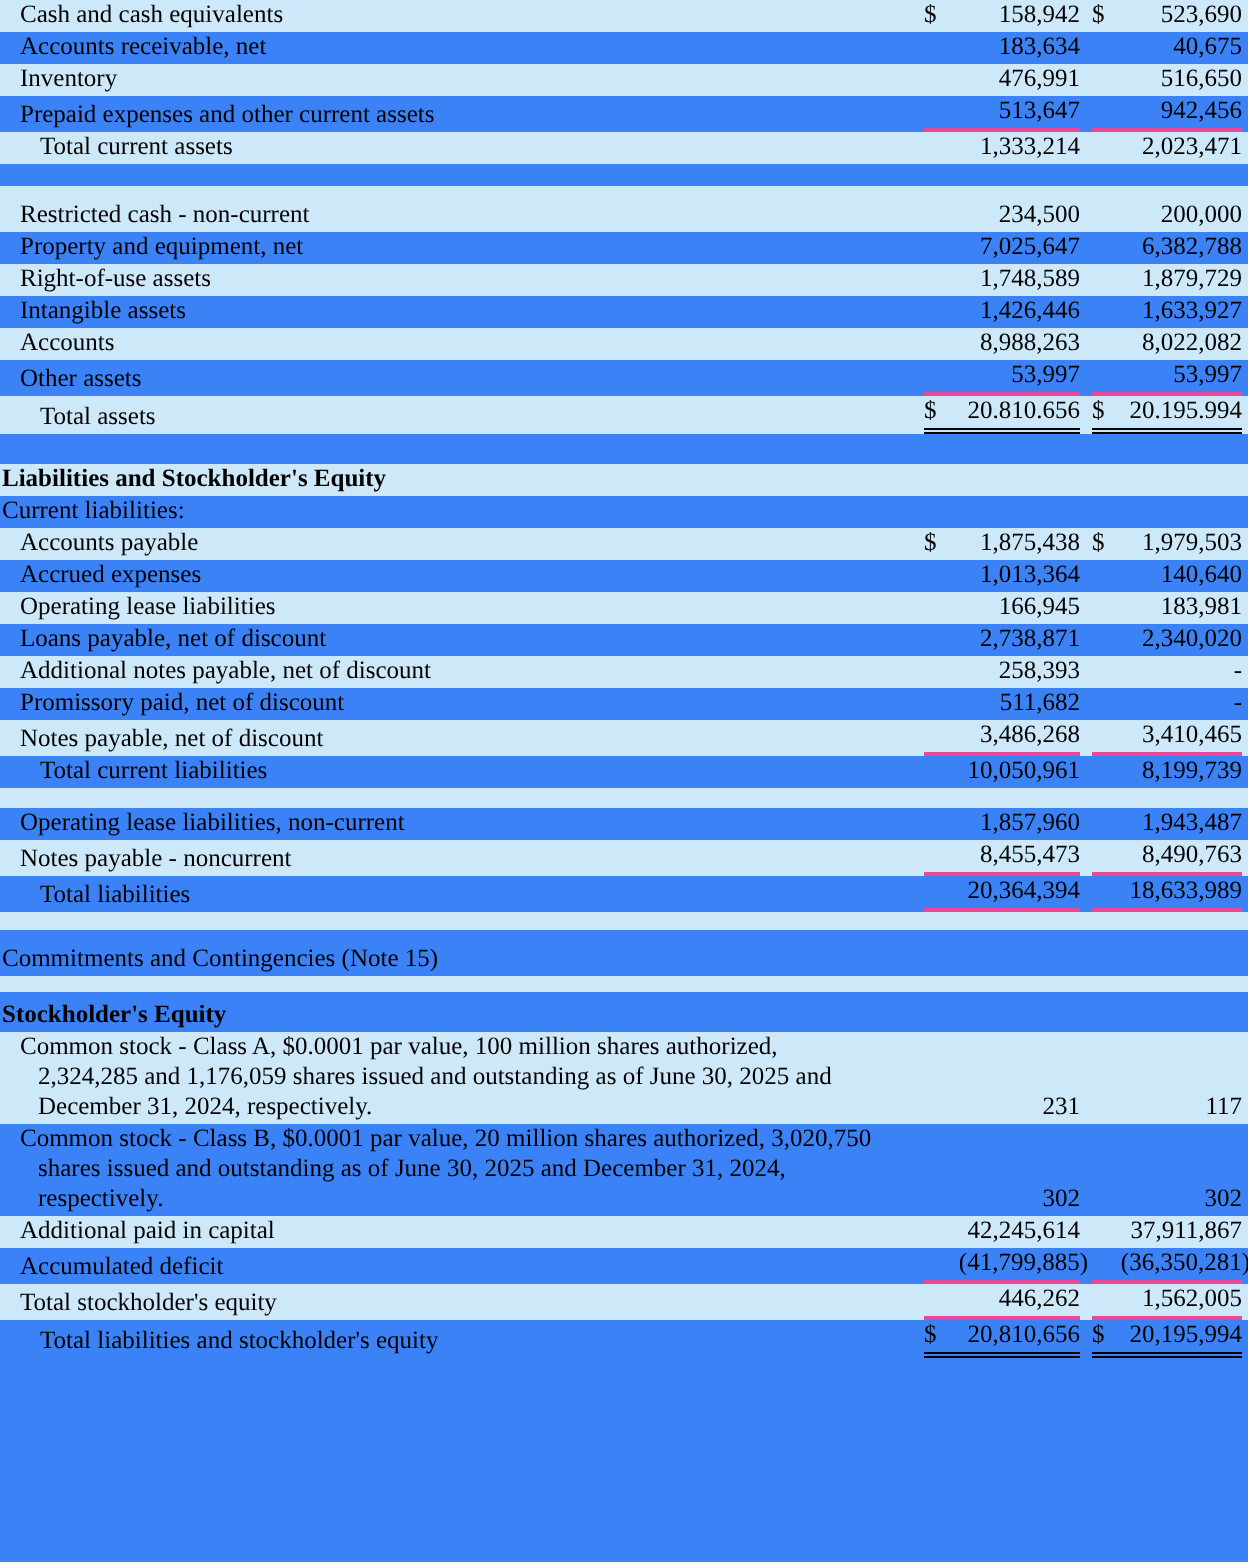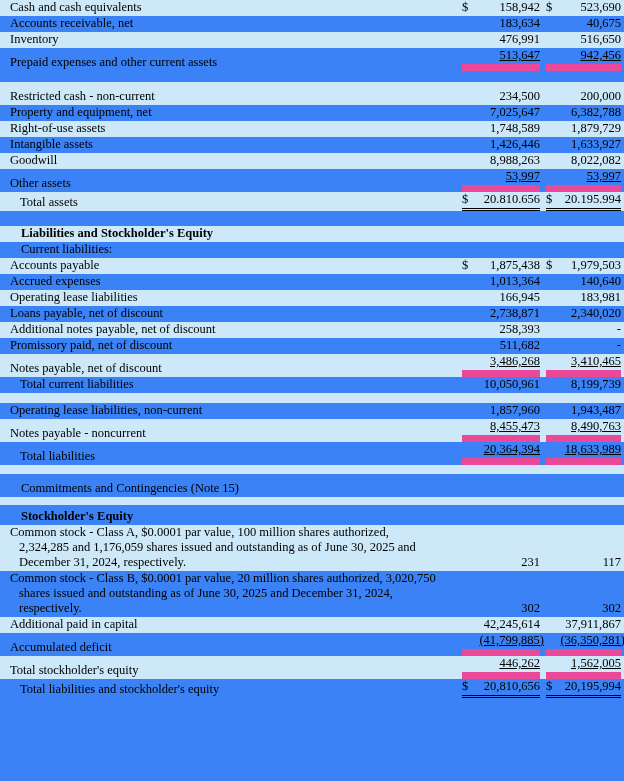--- a/index.html
+++ b/index.html
@@ -11,31 +11,31 @@
   }
   .band{background:#000;flex:0 0 auto;}
   .band-top{height:74px;margin-bottom:2px;}
   .band-bottom{height:32px;}
   .sheet{flex:1 1 auto;overflow:hidden;display:flex;flex-direction:column;}
   .row{display:flex;align-items:flex-end;min-height:16px;line-height:15px;flex:0 0 auto;}
   .row.blue{background:var(--row-blue,#cde8f8);}
   .row.bold{font-weight:bold;}
   .row.spacer{min-height:0;}
   .label{flex:1 1 auto;padding-bottom:1px;}
-  .ind0{padding-left:21px;font-family:Liberation Serif, serif;}
+  .ind0{padding-left:1px;font-family:Liberation Serif, serif;}
   .ind1{padding-left:10px;}
   .ind2{padding-left:20px;}
   .label .wrap{padding-left:9px;}
   .val{flex:0 0 auto;display:flex;align-items:flex-end;padding-bottom:1px;}
   .v1{width:78px;margin-left:4px;}
   .v2{width:75px;margin-left:6px;margin-right:3px;}
   .cur{flex:0 0 auto;}
   .num{margin-left:auto;white-space:nowrap;}
   .num.hang{margin-right:-4px;}
-  .ul-single{border-bottom:7px solid #ec4899;text-decoration:underline;}
+  .ul-single{border-bottom:2px solid #ec4899;}
   .ul-double{border-bottom:3px double #000;}
 </style>
 </head>
 <body>
 
 <div class="page">
   <div class="band band-top"></div>
   <div class="sheet">
     <div>
         <div class="row blue">
@@ -69,20 +69,29 @@
         </div>
         <div class="row">
           <div class="label ind1">Prepaid expenses and other current assets</div>
           <div class="val v1 ul-single">
             <span class="num">513,647</span>
           </div>
           <div class="val v2 ul-single">
             <span class="num">942,456</span>
           </div>
         </div>
+        <div class="row blue">
+          <div class="label ind2">Total current assets</div>
+          <div class="val v1">
+            <span class="num">1,333,214</span>
+          </div>
+          <div class="val v2">
+            <span class="num">2,023,471</span>
+          </div>
+        </div>
         <div class="row spacer" style="height: 11px;"></div>
         <div class="row blue spacer" style="height: 7px;"></div>
         <div class="row blue">
           <div class="label ind1">Restricted cash - non-current</div>
           <div class="val v1">
             <span class="num">234,500</span>
           </div>
           <div class="val v2">
             <span class="num">200,000</span>
           </div>
@@ -108,21 +117,21 @@
         <div class="row">
           <div class="label ind1">Intangible assets</div>
           <div class="val v1">
             <span class="num">1,426,446</span>
           </div>
           <div class="val v2">
             <span class="num">1,633,927</span>
           </div>
         </div>
         <div class="row blue">
-          <div class="label ind1">Goodwill</div>
+          <div class="label ind1">Accounts</div>
           <div class="val v1">
             <span class="num">8,988,263</span>
           </div>
           <div class="val v2">
             <span class="num">8,022,082</span>
           </div>
         </div>
         <div class="row">
           <div class="label ind1">Other assets</div>
           <div class="val v1 ul-single">

